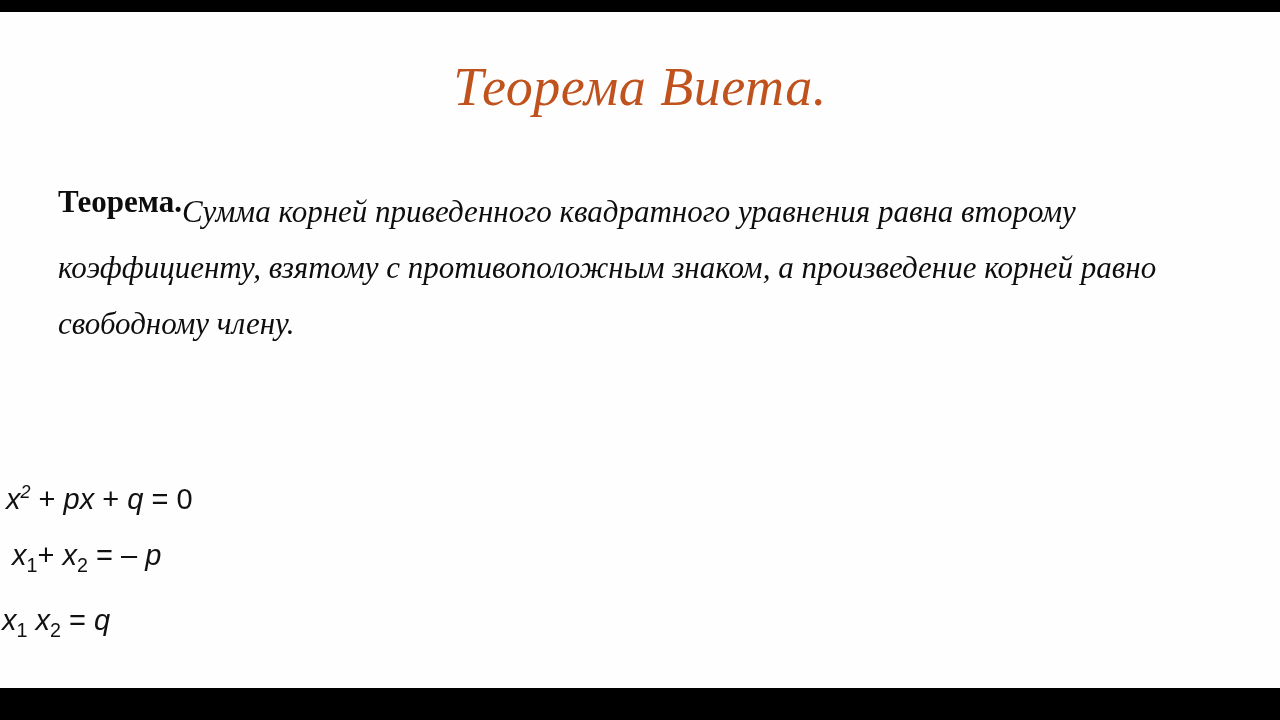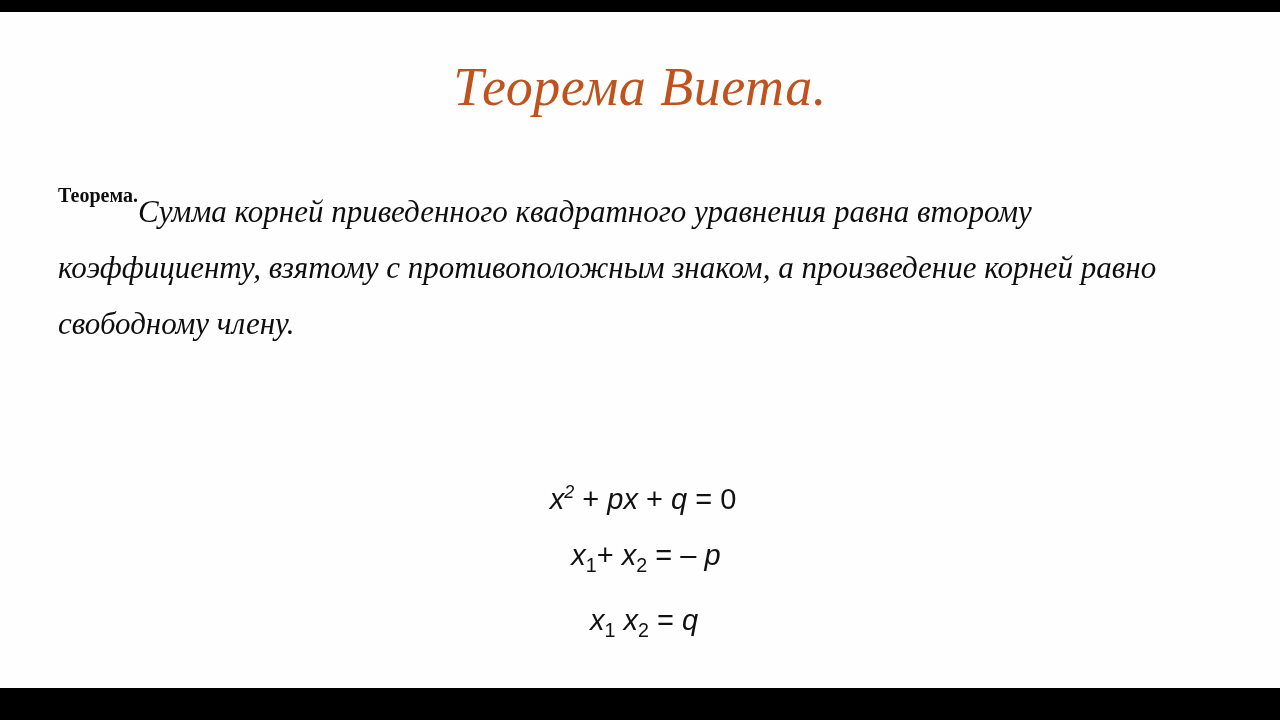--- a/index.html
+++ b/index.html
@@ -60,38 +60,38 @@
     position: absolute;
     left: 58px;
     top: 172px;
     width: 1180px;
   }
   .theorem-label {
     display: inline;
     font-family: "Liberation Serif", serif;
     font-weight: bold;
     font-style: normal;
-    font-size: 20px;
+    font-size: 31px;
     color: #0d0d0d;
     vertical-align: top;
   }
   .theorem-text {
     display: inline;
     font-family: "Liberation Serif", serif;
     font-style: italic;
     font-size: 31px;
     line-height: 56px;
     color: #0d0d0d;
   }
   .formulas {
     position: absolute;
     left: 0;
     top: 452px;
     width: 1280px;
-    text-align: center;
+    text-align: left;
   }
   .formula {
     font-family: "Liberation Sans", sans-serif;
     font-size: 29px;
     color: #111111;
     line-height: 56px;
     white-space: nowrap;
   }
   .formula .var {
     font-style: italic;
@@ -101,21 +101,21 @@
     vertical-align: super;
     font-style: italic;
   }
   .formula sub {
     font-size: 0.68em;
     vertical-align: sub;
     font-style: normal;
   }
   .f1 { padding-left: 6px; }
   .f2 { padding-left: 12px; }
-  .f3 { padding-left: 8px; }
+  .f3 { padding-left: 2px; }
 </style>
 </head>
 <body>
 
 <div class="slide-frame">
 
   <div class="letterbox-top"></div>
 
   <div class="slide-canvas">
 

